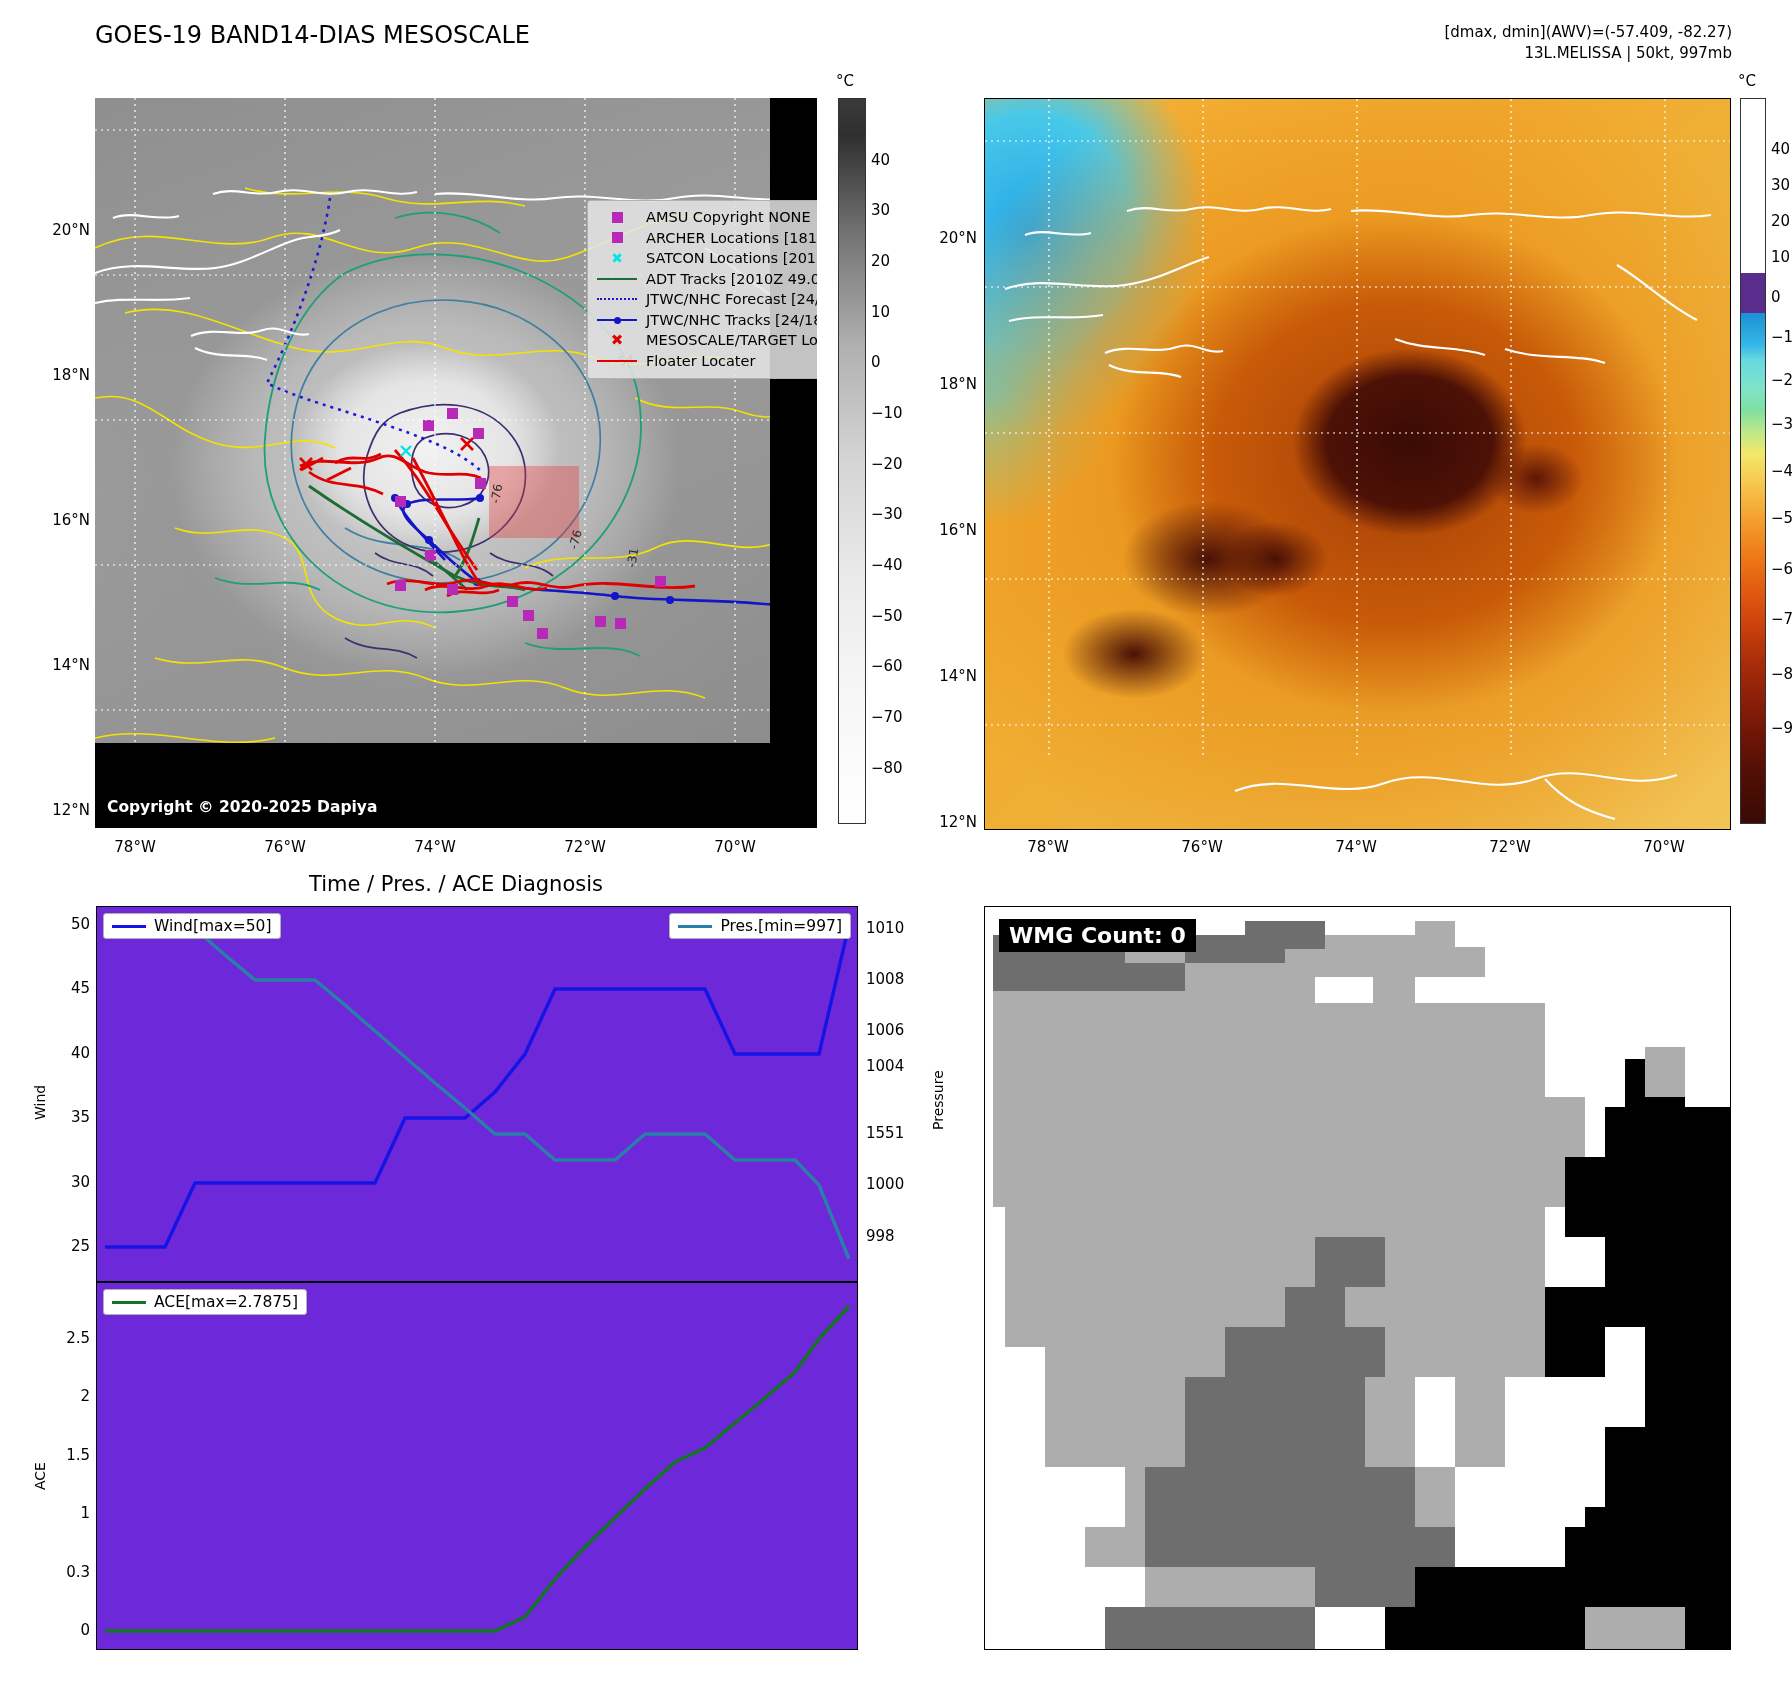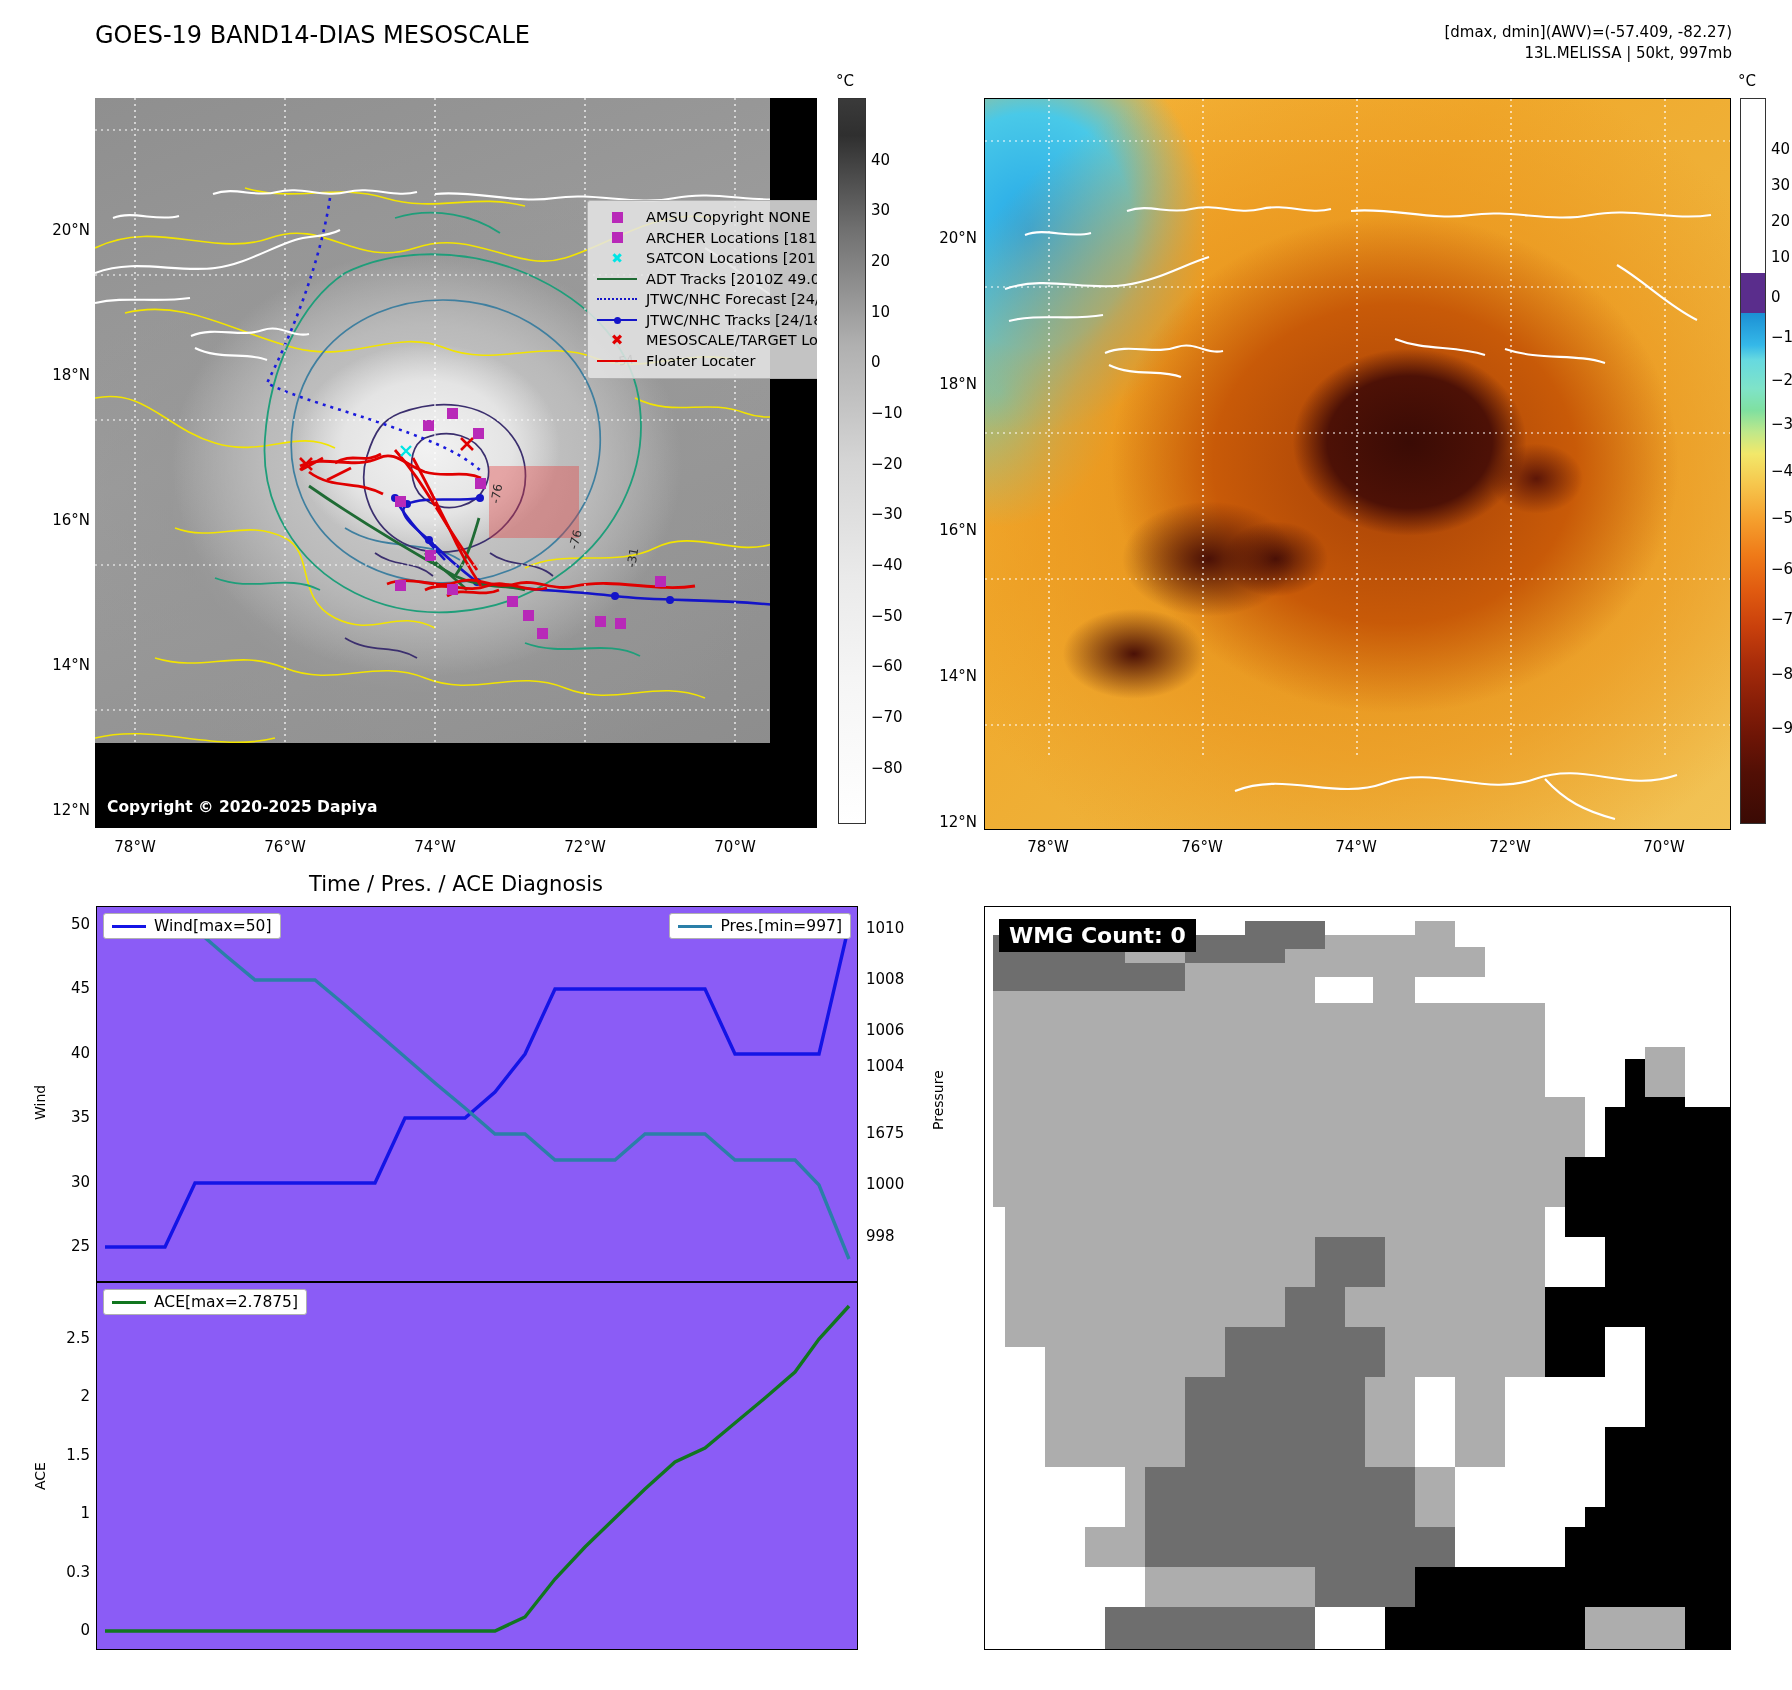--- a/index.html
+++ b/index.html
@@ -61,21 +61,21 @@
        radial-gradient(ellipse 95px 60px at 20% 76%, #4a1006 0%, rgba(74,16,6,0) 75%),
        radial-gradient(ellipse 60px 45px at 74% 52%, #5d1607 0%, rgba(93,22,7,0) 78%),
        radial-gradient(ellipse 330px 290px at 55% 50%, #a33f07 0%, #c85a08 55%, rgba(200,90,8,0) 86%),
        radial-gradient(ellipse 520px 470px at 52% 52%, #e08a12 0%, rgba(235,150,30,0.65) 60%, rgba(240,170,40,0) 92%),
        radial-gradient(ellipse 230px 260px at 6% 18%, #25a7e8 0%, #49c9e8 45%, rgba(90,210,230,0) 78%),
        radial-gradient(ellipse 150px 170px at 2% 40%, #60d6cf 0%, rgba(120,220,200,0) 80%),
        linear-gradient(135deg,#f4b43a 0%,#f0a92c 35%,#eeb53f 70%,#f2c356 100%);
   }
 
   
-  .axes{position:absolute;border:1.3px solid #000;background:#8b5cf6;}
+  .axes{position:absolute;border:1.3px solid #000;background:#6d28d9;}
   .leg{position:absolute;background:#fff;border:1px solid #b0b0b0;border-radius:3px;
        padding:3px 8px;font-size:15.5px;display:flex;align-items:center;gap:8px;}
   .leg .ln{width:34px;}
   .vlabel{position:absolute;font-size:14px;transform:rotate(-90deg);transform-origin:left top;white-space:nowrap;}
 
   
   #wmg{position:absolute;left:984px;top:906px;width:745px;height:742px;background:#fff;border:1.3px solid #000;overflow:hidden;}
   #wmg-title{position:absolute;left:14px;top:12px;background:#000;color:#fff;font-size:22px;font-weight:bold;padding:4px 10px;}
 </style>
 </head>
@@ -432,21 +432,21 @@
   <div style="position:absolute;right:0;top:147px;transform:translateY(-50%);">40</div>
   <div style="position:absolute;right:0;top:211px;transform:translateY(-50%);">35</div>
   <div style="position:absolute;right:0;top:276px;transform:translateY(-50%);">30</div>
   <div style="position:absolute;right:0;top:340px;transform:translateY(-50%);">25</div>
 </div>
 <div class="panel ticklabel" style="left:866px;top:906px;width:60px;height:374px;">
   <div style="position:absolute;left:0;top:22px;transform:translateY(-50%);">1010</div>
   <div style="position:absolute;left:0;top:73px;transform:translateY(-50%);">1008</div>
   <div style="position:absolute;left:0;top:124px;transform:translateY(-50%);">1006</div>
   <div style="position:absolute;left:0;top:160px;transform:translateY(-50%);">1004</div>
-  <div style="position:absolute;left:0;top:227px;transform:translateY(-50%);">1675</div>
+  <div style="position:absolute;left:0;top:227px;transform:translateY(-50%);">1551</div>
   <div style="position:absolute;left:0;top:278px;transform:translateY(-50%);">1000</div>
   <div style="position:absolute;left:0;top:330px;transform:translateY(-50%);">998</div>
 </div>
 
 <div class="axes" style="left:96px;top:1282px;width:760px;height:366px;">
   <svg class="ovl" viewBox="0 0 760 366" preserveAspectRatio="none">
 
     <polyline fill="none" stroke="#11761f" stroke-width="3.4" points="
       8,348 68,348 128,348 188,348 248,348 308,348 368,348 398,348
       428,334 458,296 488,264 518,235 548,206 578,179 608,165 638,140

